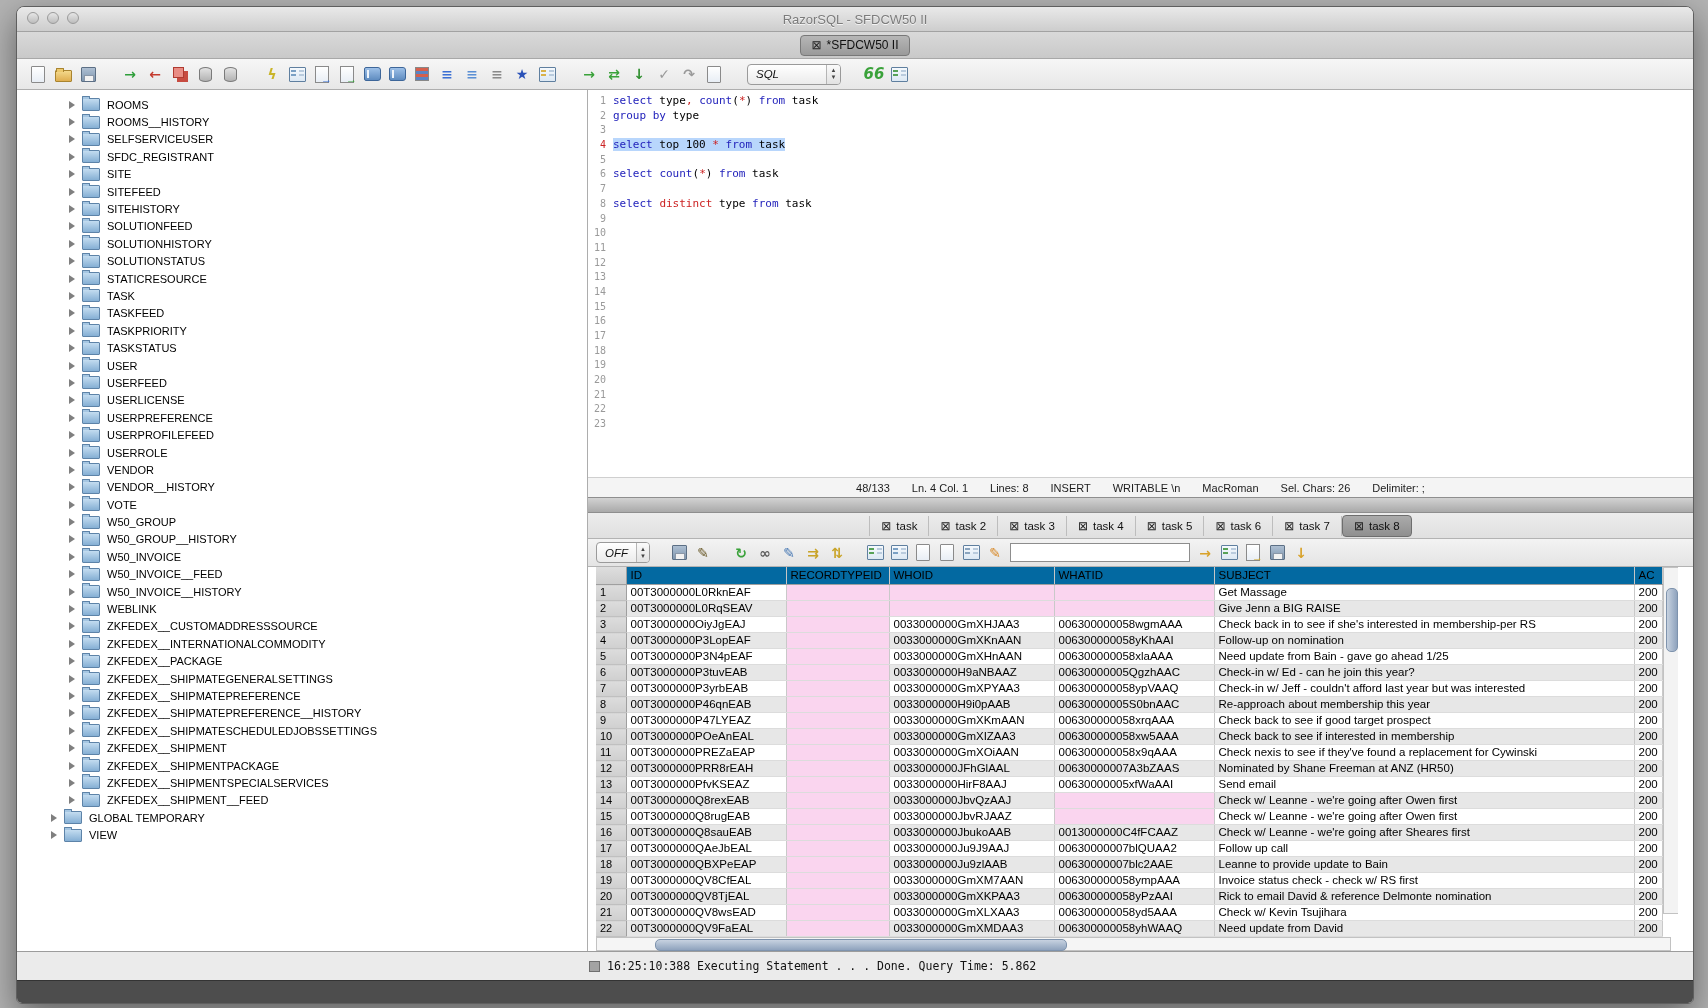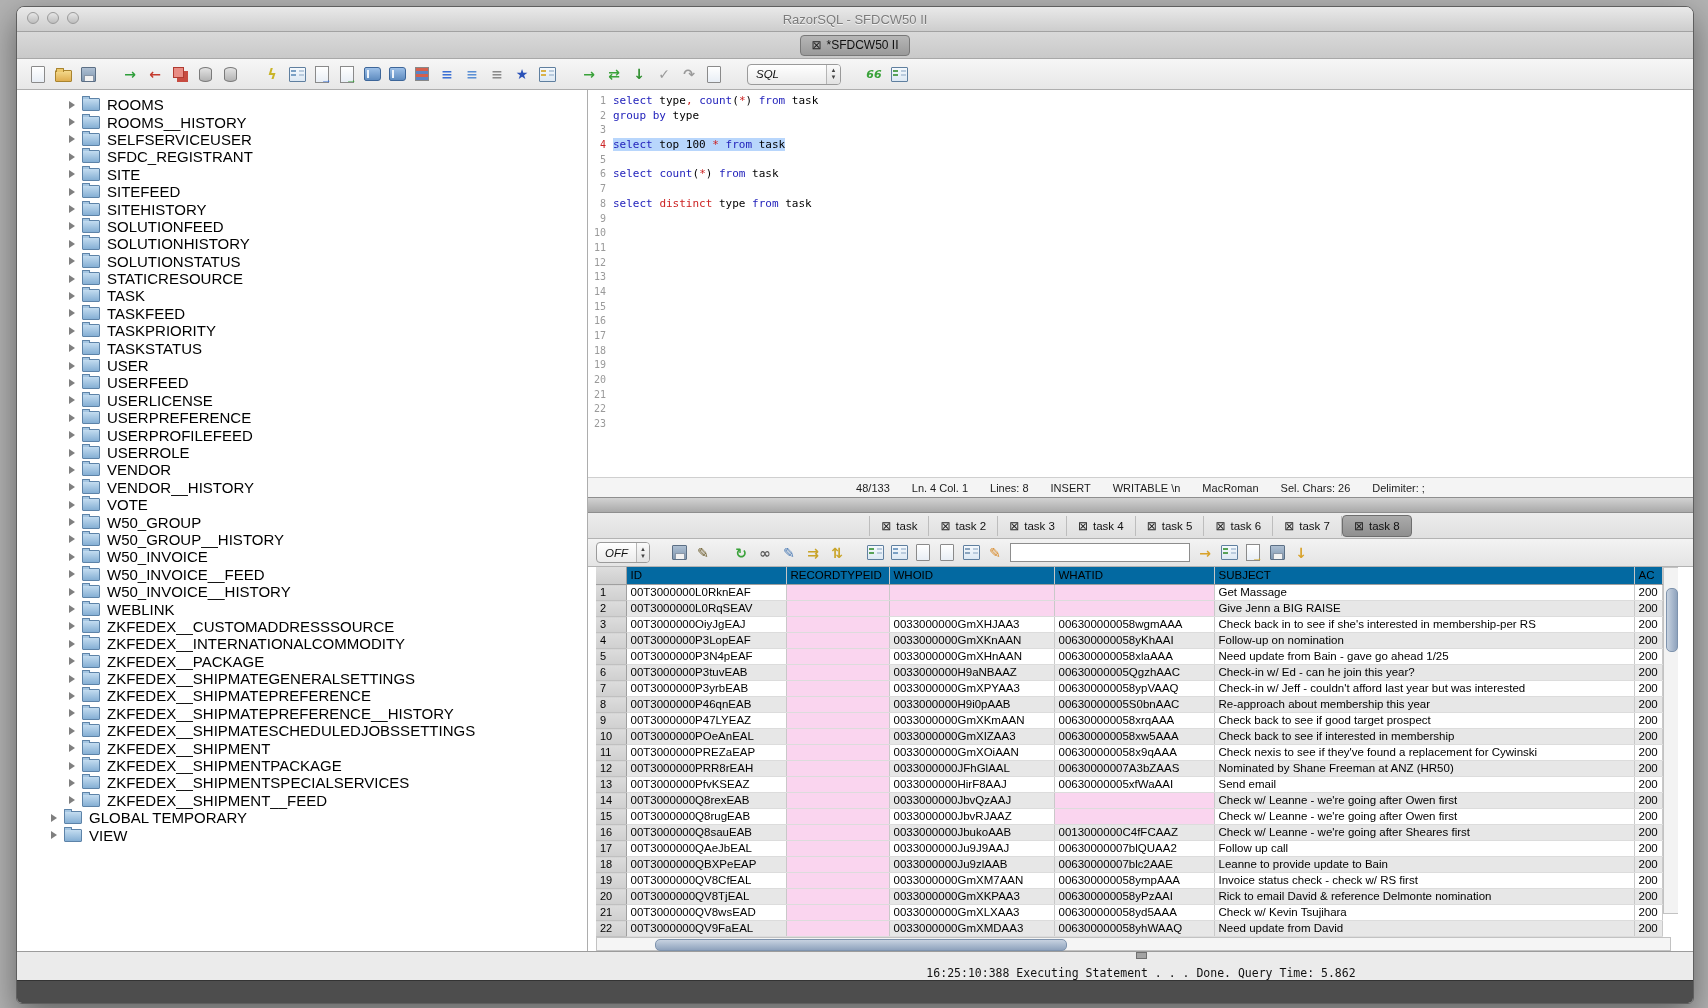--- a/index.html
+++ b/index.html
@@ -36,21 +36,21 @@
   .sh-squares{width:9px;height:9px;background:#e98c84;border:1px solid #b03a30;box-shadow:4px 4px 0 #c74b40;margin:-3px 0 0 -3px;}
   .sh-docarrow{width:12px;height:15px;background:linear-gradient(#ffffff,#e8eef5);border:1px solid #8a8a8a;position:relative;}
   .sh-docarrow:after{content:"\2192";position:absolute;right:-4px;bottom:-3px;font-size:11px;font-weight:bold;color:var(--c,#3aa23a);}
   .combo{height:19px;border:1px solid #9a9a9a;border-radius:4px;background:linear-gradient(#ffffff,#ebebeb);display:flex;align-items:center;font-size:11.5px;color:#111;overflow:hidden;font-style:italic;}
   .combo .cval{padding:0 8px;flex:1;}
   .stepper{width:13px;height:100%;border-left:1px solid #b5b5b5;display:flex;flex-direction:column;align-items:center;justify-content:center;font-size:6px;color:#444;line-height:1.1;background:linear-gradient(#fafafa,#e2e2e2);}
   
   .main{flex:1;display:flex;min-height:0;background:#fff;}
   .tree{width:570px;background:#fff;overflow:hidden;padding-top:6px;box-sizing:border-box;}
   .vsplit{width:1px;background:#adadad;}
-  .treerow{height:17.4px;display:flex;align-items:center;font-size:15px;color:#000;}
+  .treerow{height:17.4px;display:flex;align-items:center;font-size:11px;color:#000;}
   .lv2{padding-left:52px;} .lv1{padding-left:34px;}
   .tri{width:0;height:0;border-left:6px solid #7f7f7f;border-top:4px solid transparent;border-bottom:4px solid transparent;margin-right:7px;}
   .foldicon{width:16px;height:11px;background:linear-gradient(#c3dcf0,#85afd4);border:1px solid #5d83a8;border-radius:1px;position:relative;margin-right:7px;flex:none;}
   .foldicon:before{content:"";position:absolute;left:-1px;top:-3px;width:6px;height:2px;background:#a5c6e2;border:1px solid #5d83a8;border-bottom:none;border-radius:1px 1px 0 0;}
   .rightpanel{flex:1;display:flex;flex-direction:column;min-width:0;background:#fff;}
   
   .editor{height:398px;background:#fff;padding-top:4px;box-sizing:border-box;font-family:"DejaVu Sans Mono",monospace;font-size:11px;overflow:hidden;}
   .eline{display:flex;height:14.7px;line-height:14.7px;white-space:pre;}
   .lnum{width:18px;text-align:right;color:#9a9a9a;font-size:10px;flex:none;}
   .lnum.cur{color:var(--lit);}
@@ -77,21 +77,21 @@
   table.grid td{border-right:1px solid #c9c9c9;border-bottom:1px solid #dcdcdc;}
   table.grid tbody tr:nth-child(even) td{background:#e7e7e7;}
   table.grid tbody tr:nth-child(odd) td{background:#ffffff;}
   table.grid td.rownum{background:linear-gradient(#dcdcdc,#cfcfcf) !important;border-right:1px solid #9f9f9f;border-bottom:1px solid #c0c0c0;font-size:11px;}
   table.grid td.pink{background:var(--nullc) !important;}
   .vscroll{width:15px;height:347px;background:#f3f3f3;border:1px solid #c2c2c2;border-right:none;box-sizing:border-box;position:relative;}
   .vthumb{position:absolute;left:2px;top:20px;width:10px;height:62px;border-radius:5px;background:linear-gradient(90deg,#c7d2e0,#8fa3bd);border:1px solid #7e93ad;}
   .hscroll{height:14px;width:1075px;margin-left:8px;background:#f5f5f5;border:1px solid #c2c2c2;box-sizing:border-box;position:relative;}
   .hthumb{position:absolute;top:1px;left:58px;width:410px;height:10px;border-radius:5px;background:linear-gradient(#c7d2e0,#8fa3bd);border:1px solid #7e93ad;}
   
-  .statusbar{height:28px;background:#ebebeb;border-top:1px solid #9c9c9c;display:flex;align-items:center;padding-left:572px;gap:7px;flex-direction:column;}
+  .statusbar{height:28px;background:#ebebeb;border-top:1px solid #9c9c9c;display:flex;align-items:center;padding-left:572px;gap:7px;}
   .stopsq{width:9px;height:9px;background:#a3a3a3;border:1px solid #6f6f6f;}
   .statustext{font-family:"DejaVu Sans Mono",monospace;font-size:11.5px;color:#111;}
   .bottomstrip{height:22px;background:#4d4d4d;border-top:1px solid #333;border-radius:0 0 5px 5px;}
 </style>
 </head>
 <body>
 
 <div class="window">
   <div class="titlebar">
     <div class="lights">
@@ -191,21 +191,21 @@
       <span class="tbicon">
         <span class="sh-doc"></span>
       </span>
       <span class="tbsep"></span>
       <span class="combo" style="width: 92px;">
         <span class="cval">SQL</span>
         <span class="stepper">▲<br>▼</span>
       </span>
       <span class="tbsep"></span>
       <span class="tbicon">
-        <span class="glyph" style="color: rgb(58, 162, 58); font-size: 11px; font-style: italic;">66</span>
+        <span class="glyph" style="color: rgb(58, 162, 58); font-size: 15px; font-style: italic;">66</span>
       </span>
       <span class="tbicon">
         <span class="sh-listbox" style="--c: #57a257;"></span>
       </span>
     </div>
 
   <div class="main">
     <div class="tree" id="tree">
         <div class="treerow lv2">
           <span class="tri"></span>

